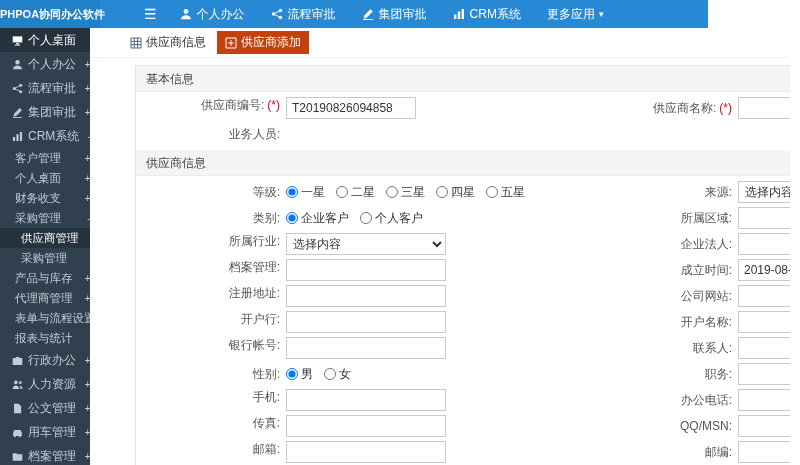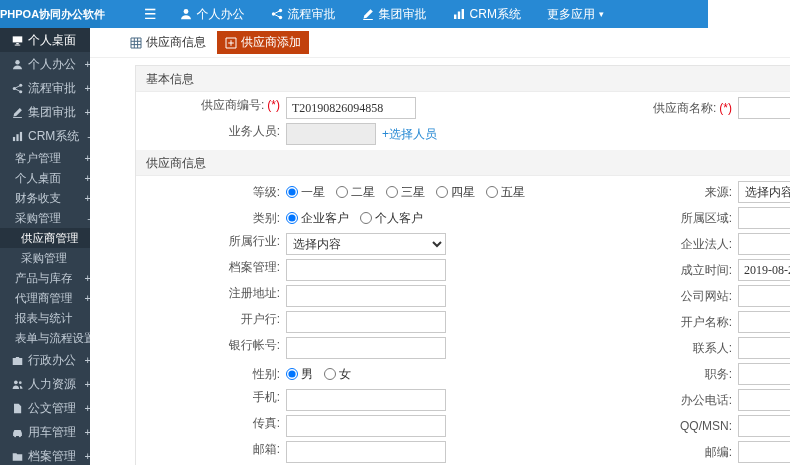--- a/index.html
+++ b/index.html
@@ -34,21 +34,21 @@
 .section-title{height:26px;line-height:26px;background:#f4f4f4;padding-left:10px;color:#444;border-bottom:1px solid #ececec}
 .rows{padding:3px 0}
 .frow{display:flex;align-items:center;height:26px}
 .lcell{display:flex;align-items:flex-start;width:460px;flex:none}
 .rcell{display:flex;align-items:center;flex:1}
 .flabel{width:150px;flex:none;text-align:right;color:#555;padding-right:6px;white-space:nowrap}
 .rlabel{width:142px}
 .req{color:#e60012;margin-left:3px}
 .lfield{width:310px;flex:none;display:flex;align-items:center}
 .rfield{flex:1;display:flex;align-items:center}
-.txt{height:22px;width:160px;border:1px solid #c9c9c9;padding:0 5px;font-size:12px;color:#333;background:#fff;font-family:Liberation Serif, serif}
+.txt{height:22px;width:160px;border:1px solid #c9c9c9;padding:0 5px;font-size:12px;color:#333;background:#fff;font-family:Liberation Sans, sans-serif}
 .txt.gray{background:#ececec}
 select.txt{padding:0 2px}
 .radio{display:inline-flex;align-items:center;margin-right:11px;cursor:pointer;color:#333}
 .radio input{width:12px;height:12px;margin:0 3px 0 0}
 .linksel{color:#2789d4;margin-left:6px;cursor:pointer;text-decoration:none;white-space:nowrap}
 </style>
 </head>
 <body>
 
 <div class="app">
@@ -161,25 +161,25 @@
       </div>
       <div class="side-item lv1">
         <span class="lbl">产品与库存</span>
         <span class="exp">+</span>
       </div>
       <div class="side-item lv1">
         <span class="lbl">代理商管理</span>
         <span class="exp">+</span>
       </div>
       <div class="side-item lv1">
+        <span class="lbl">表单与流程设置</span>
+        <span class="exp">+</span>
+      </div>
+      <div class="side-item lv1">
         <span class="lbl">报表与统计</span>
-      </div>
-      <div class="side-item lv1">
-        <span class="lbl">表单与流程设置</span>
-        <span class="exp">+</span>
       </div>
       <div class="side-item lv0">
         <span class="icon"><svg viewBox="0 0 12 12">
             <path d="M4.2 3.4V2.2h3.6v1.2h3.4v7.4H.8V3.4z"></path>
           </svg></span>
         <span class="lbl">行政办公</span>
         <span class="exp">+</span>
       </div>
       <div class="side-item lv0">
         <span class="icon"><svg viewBox="0 0 12 12">
@@ -245,24 +245,20 @@
               <div class="rcell">
                 <span class="flabel rlabel"><span>供应商名称:</span><span class="req">(*)</span></span>
                 <div class="rfield">
                   <input class="txt" type="text" value="" style="">
                 </div>
               </div>
             </div>
             <div class="frow">
               <div class="lcell">
                 <span class="flabel"><span>业务人员:</span></span>
-                <div class="lfield">
-                  <input class="txt gray" type="text" readonly="" value="" style="width: 90px;">
-                  <a class="linksel">+选择人员</a>
-                </div>
               </div>
             </div>
           </div>
           <div class="section-title">供应商信息</div>
           <div class="rows">
             <div class="frow">
               <div class="lcell">
                 <span class="flabel"><span>等级:</span></span>
                 <div class="lfield">
                   <label class="radio">

